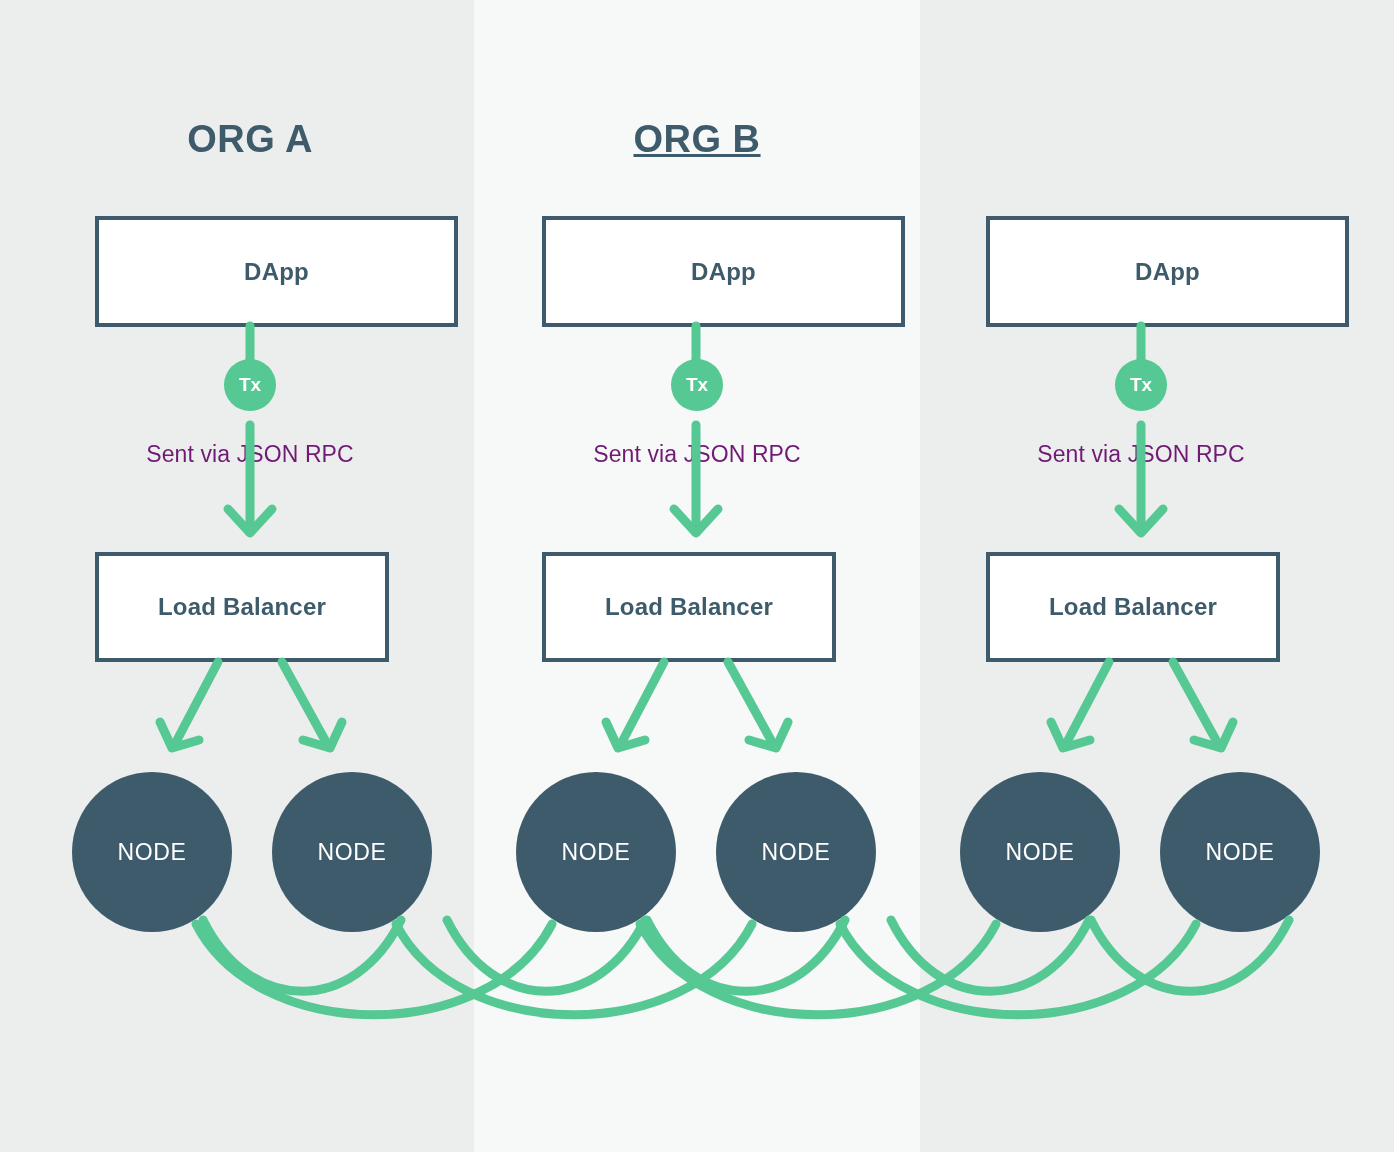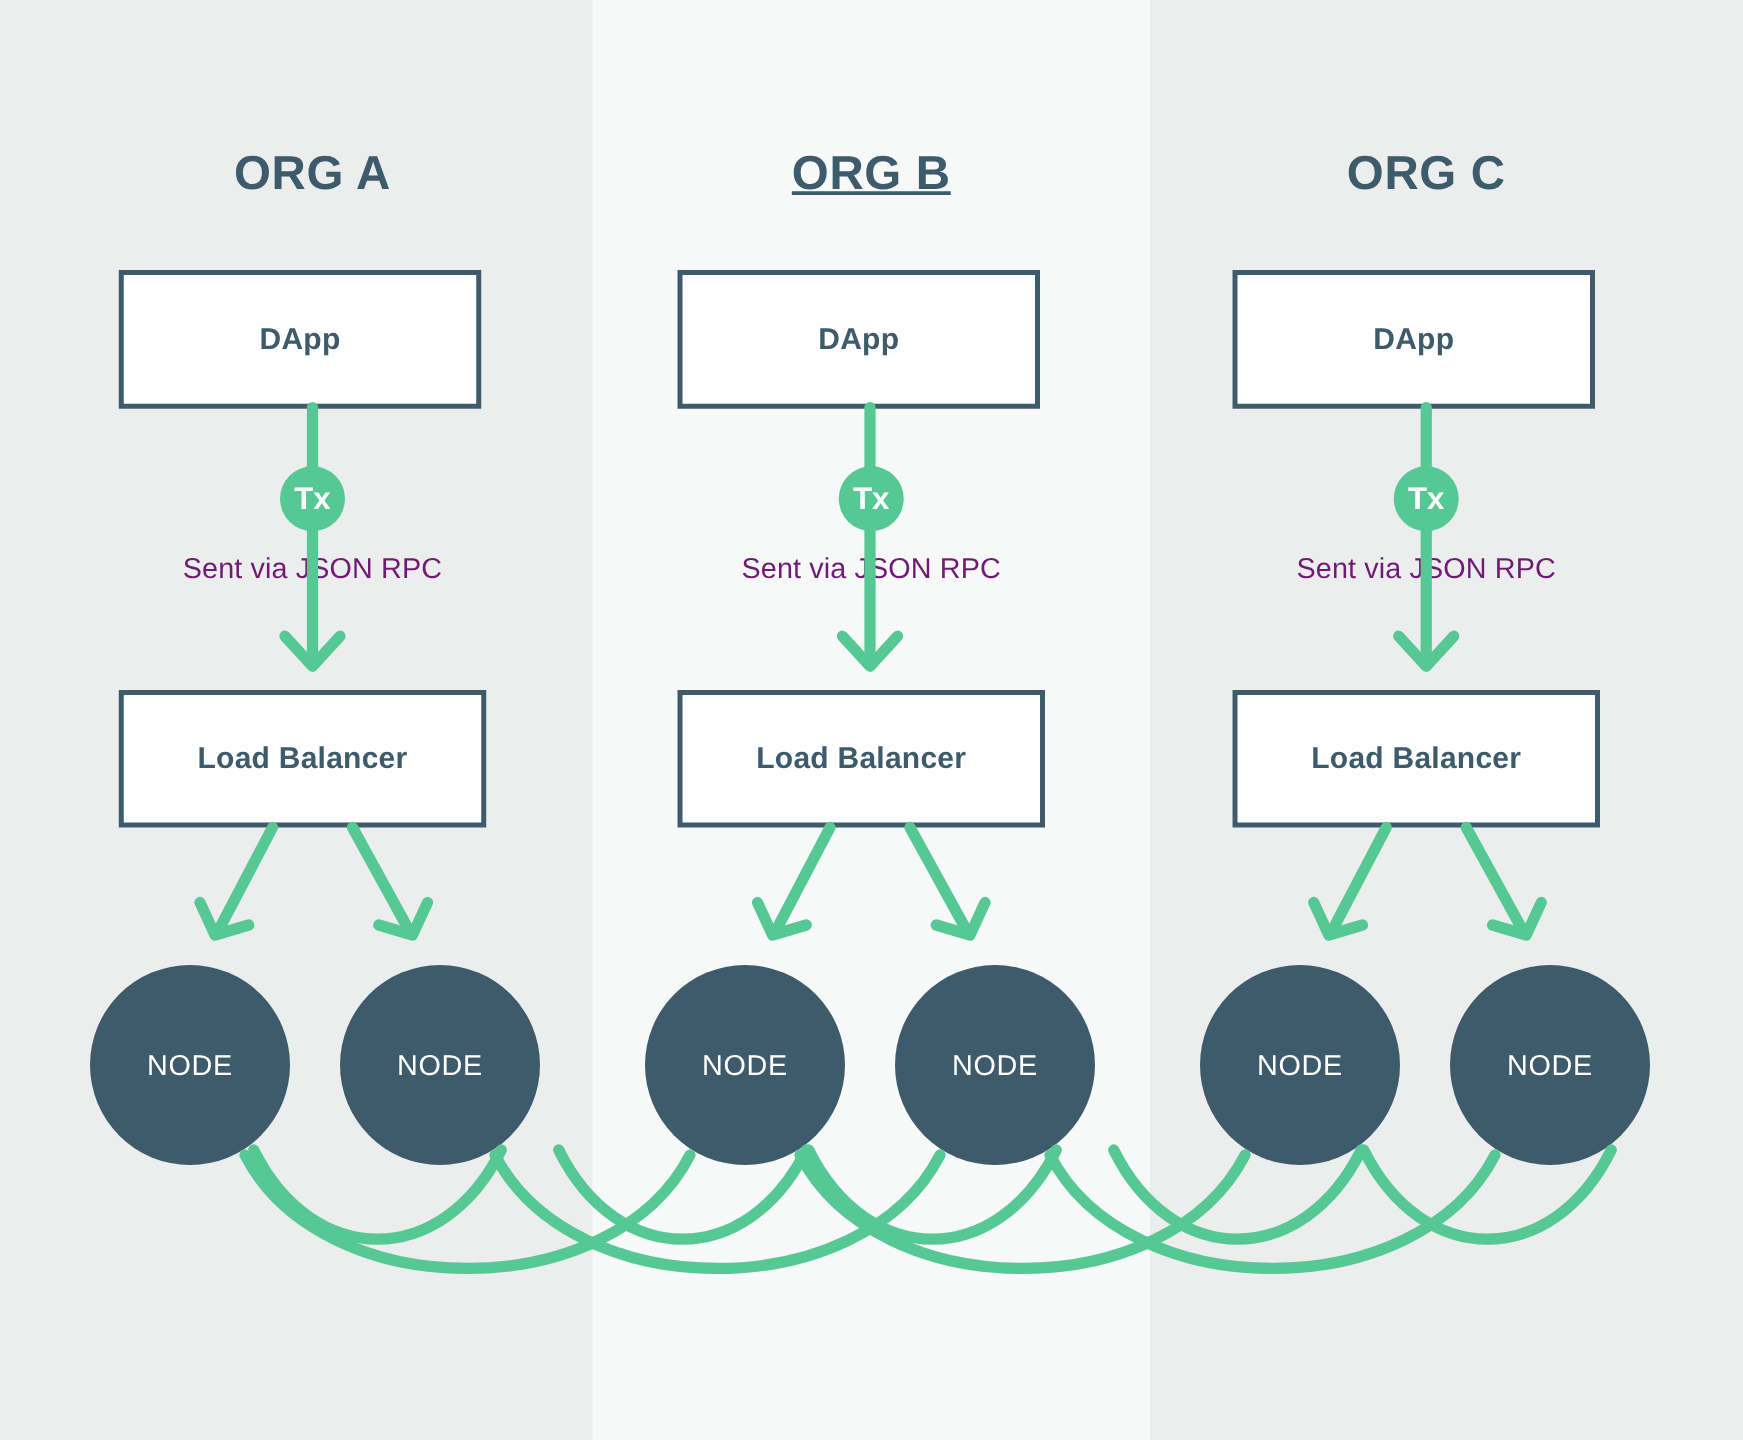--- a/index.html
+++ b/index.html
@@ -50,36 +50,36 @@
     border: 4px solid #3d5b6b;
     box-sizing: border-box;
     display: flex;
     align-items: center;
     justify-content: center;
     font-size: 24px;
     font-weight: bold;
     color: #3d5b6b;
     letter-spacing: 0.2px;
   }
-  .dapp-box { width: 290px; height: 111px; top: 216px; }
+  .dapp-box { width: 363px; height: 111px; top: 216px; }
   .lb-box   { width: 294px; height: 110px; top: 552px; }
 
   .tx-badge {
     position: absolute;
     width: 52px;
     height: 52px;
     border-radius: 50%;
     background: #55c894;
     display: flex;
     align-items: center;
     justify-content: center;
     color: #ffffff;
-    font-size: 25px;
+    font-size: 19px;
     font-weight: bold;
-    top: 373px;
+    top: 359px;
   }
   .rpc-label {
     position: absolute;
     width: 330px;
     text-align: center;
     top: 441px;
     font-size: 23px;
     color: #701a75;
     letter-spacing: 0.1px;
   }
@@ -115,21 +115,20 @@
   <div class="node-circle" style="left:272px;">NODE</div>
 
   <div class="org-title" style="left:537px;text-decoration:underline;">ORG B</div>
   <div class="boxnode dapp-box" style="left:542px;">DApp</div>
   <div class="tx-badge" style="left:671px;">Tx</div>
   <div class="rpc-label" style="left:532px;">Sent via JSON RPC</div>
   <div class="boxnode lb-box" style="left:542px;">Load Balancer</div>
   <div class="node-circle" style="left:516px;">NODE</div>
   <div class="node-circle" style="left:716px;">NODE</div>
 
-  <div class="org-title" style="left:981px;">ORG C</div>
   <div class="boxnode dapp-box" style="left:986px;">DApp</div>
   <div class="tx-badge" style="left:1115px;">Tx</div>
   <div class="rpc-label" style="left:976px;">Sent via JSON RPC</div>
   <div class="boxnode lb-box" style="left:986px;">Load Balancer</div>
   <div class="node-circle" style="left:960px;">NODE</div>
   <div class="node-circle" style="left:1160px;">NODE</div>
 
   <svg id="links-layer" viewBox="0 0 1394 1152">
     <g fill="none" stroke="#55c894" stroke-width="9" stroke-linecap="round" stroke-linejoin="round">
 

